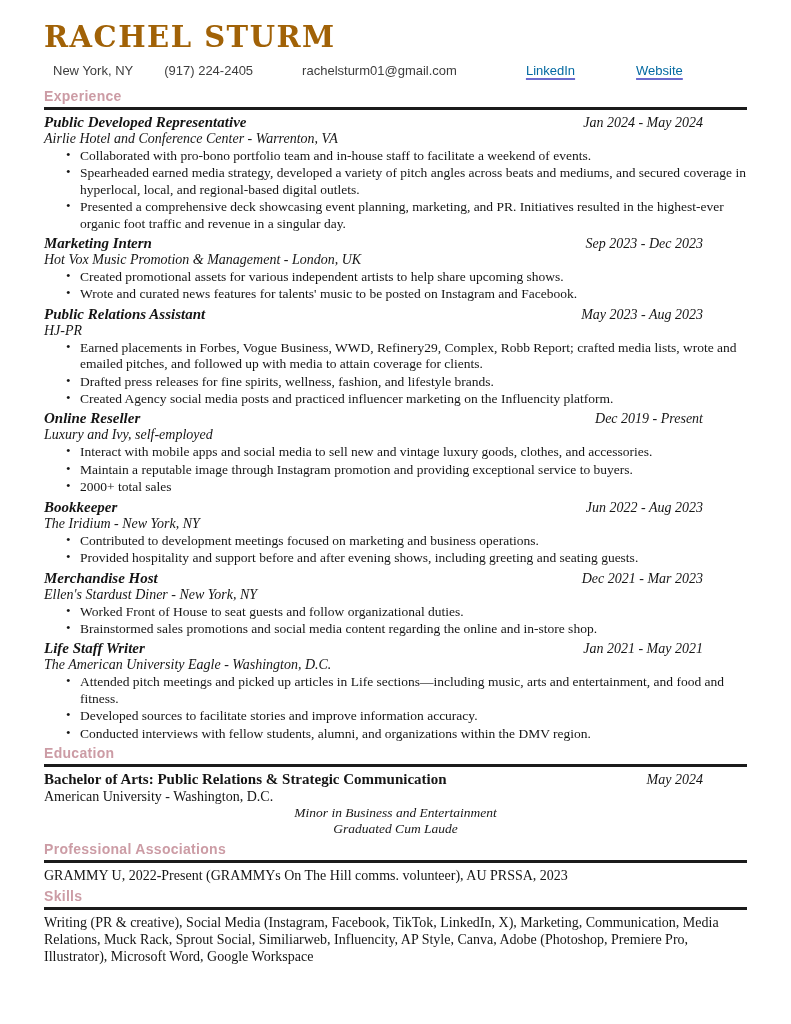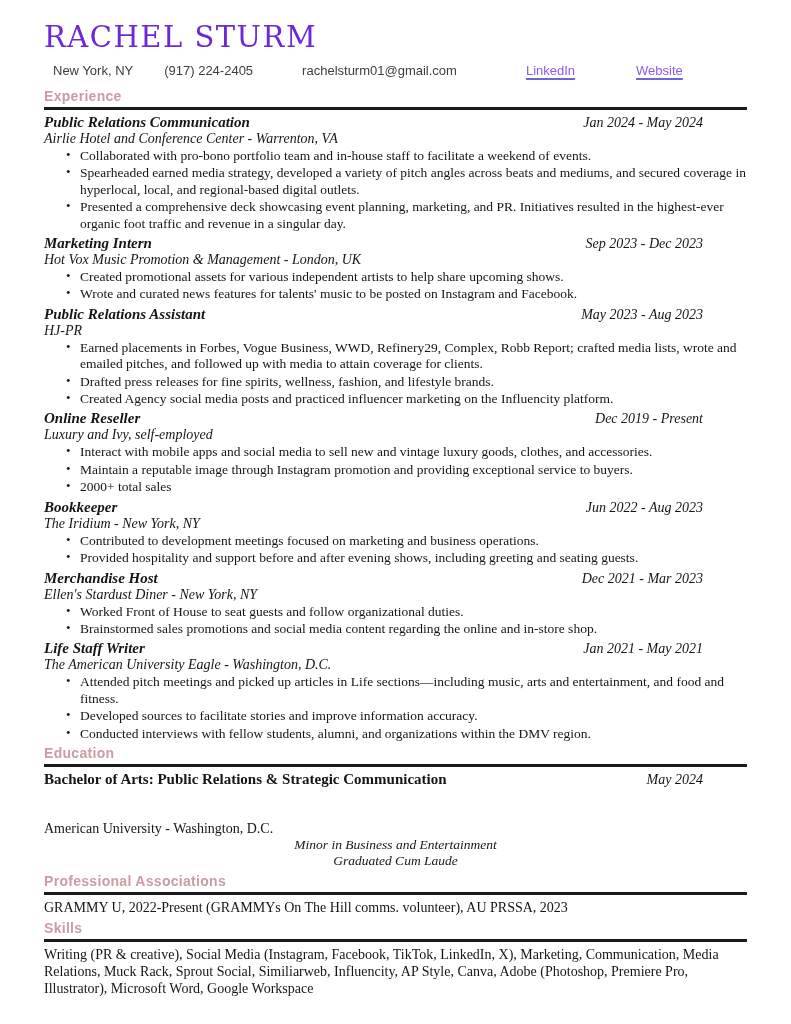--- a/index.html
+++ b/index.html
@@ -3,41 +3,41 @@
 <meta charset="utf-8">
 <style>
   * { margin: 0; padding: 0; box-sizing: border-box; }
   html, body { width: 791px; height: 1024px; background: #ffffff; overflow: hidden; }
   body { font-family: "Liberation Serif", serif; color: #151515; }
   .page { width: 791px; height: 1024px; padding: 20px 44px 0 44px; }
 
   
   .name {
     font-family: "DejaVu Serif", serif;
-    font-weight: normal;
+    font-weight: bold;
     font-size: 29px;
     letter-spacing: 1.5px;
-    color: #6d28d9;
+    color: #a16207;
     margin-bottom: 9px;
   }
   .contact-row {
     display: flex;
     align-items: baseline;
     font-family: "Liberation Sans", sans-serif;
     font-size: 13px;
     color: #3d3d3d;
     margin-bottom: 10px;
   }
   .c-loc   { margin-left: 9px;  }
   .c-phone { margin-left: 31px; }
   .c-email { margin-left: 49px; }
   .c-link1 { margin-left: 69px; }
   .c-link2 { margin-left: 61px; text-align: center; }
   .link {
-    color: #8b5cf6;
+    color: #0369a1;
     text-decoration: underline;
     text-decoration-color: #6a6ace;
     text-decoration-thickness: 1.5px;
     text-underline-offset: 3px;
     cursor: pointer;
   }
 
   
   .section-header {
     font-family: "Liberation Sans", sans-serif;
@@ -66,21 +66,21 @@
     content: "\2022";
     position: absolute;
     left: -14px;
     top: -1px;
     font-size: 13px;
   }
 
   
   .edu-head { display: flex; justify-content: space-between; align-items: baseline; }
   .edu-degree { font-size: 15px; font-weight: bold; }
-  .edu-school { font-size: 14px; line-height: 17px; margin-top: 32px; }
+  .edu-school { font-size: 14px; line-height: 17px; }
   .edu-minor, .edu-honors { font-size: 13.5px; font-style: italic; line-height: 16.5px; text-align: center; }
 
   
   .plain-text { font-size: 14px; line-height: 17px; margin-bottom: 4px; }
 </style>
 </head>
 <body>
 
 <div class="page">
 
@@ -92,21 +92,21 @@
     <span class="c-email">rachelsturm01@gmail.com</span>
     <a class="link c-link1">LinkedIn</a>
     <a class="link c-link2">Website</a>
   </div>
 
   <div class="section-header">Experience</div>
   <div class="rule"></div>
 
   <div class="job">
     <div class="job-head">
-      <span class="job-title">Public Relations Communication</span>
+      <span class="job-title">Public Developed Representative</span>
       <span class="job-dates">Jan 2024 - May 2024</span>
     </div>
     <div class="job-company">Airlie Hotel and Conference Center - Warrenton, VA</div>
     <ul class="bullets">
       <li>Collaborated with pro-bono portfolio team and in-house staff to facilitate a weekend of events.</li>
       <li>Spearheaded earned media strategy, developed a variety of pitch angles across beats and mediums, and secured coverage in hyperlocal, local, and regional-based digital outlets.</li>
       <li>Presented a comprehensive deck showcasing event planning, marketing, and PR. Initiatives resulted in the highest-ever organic foot traffic and revenue in a singular day.</li>
     </ul>
   </div>
 

